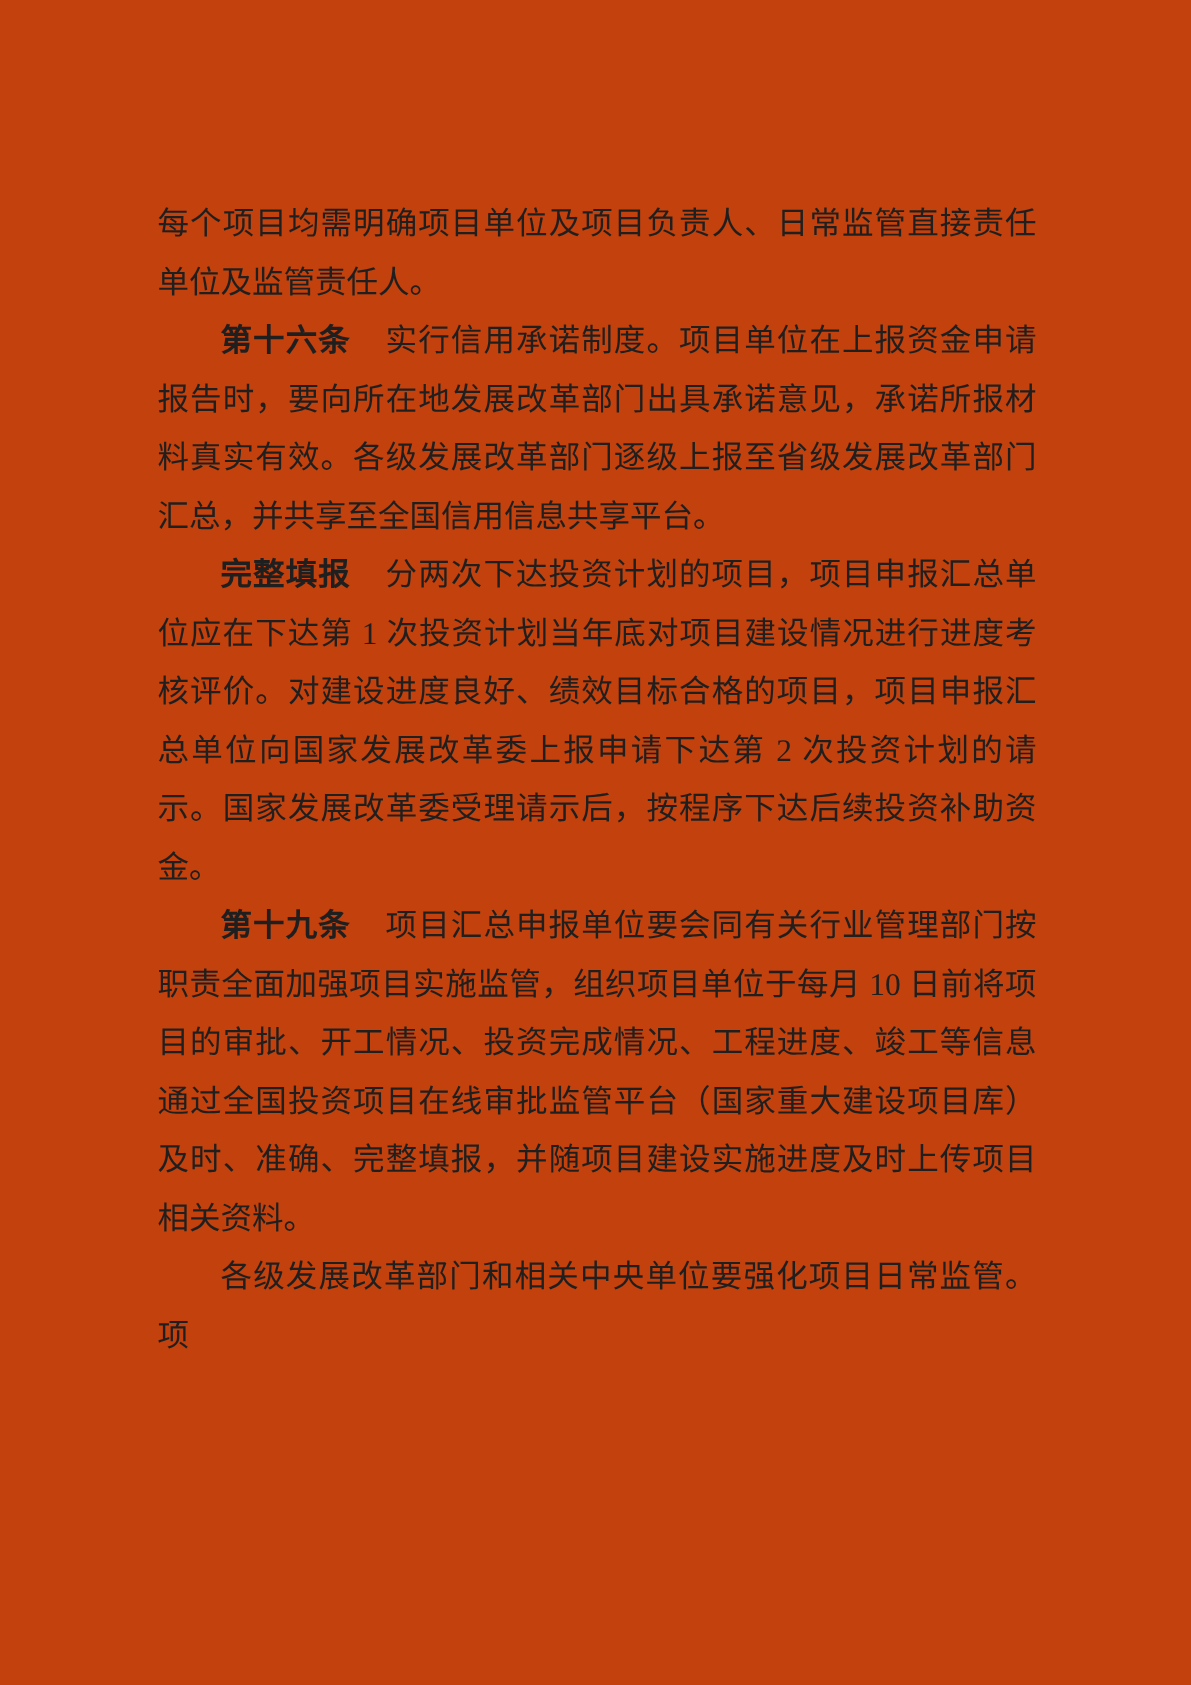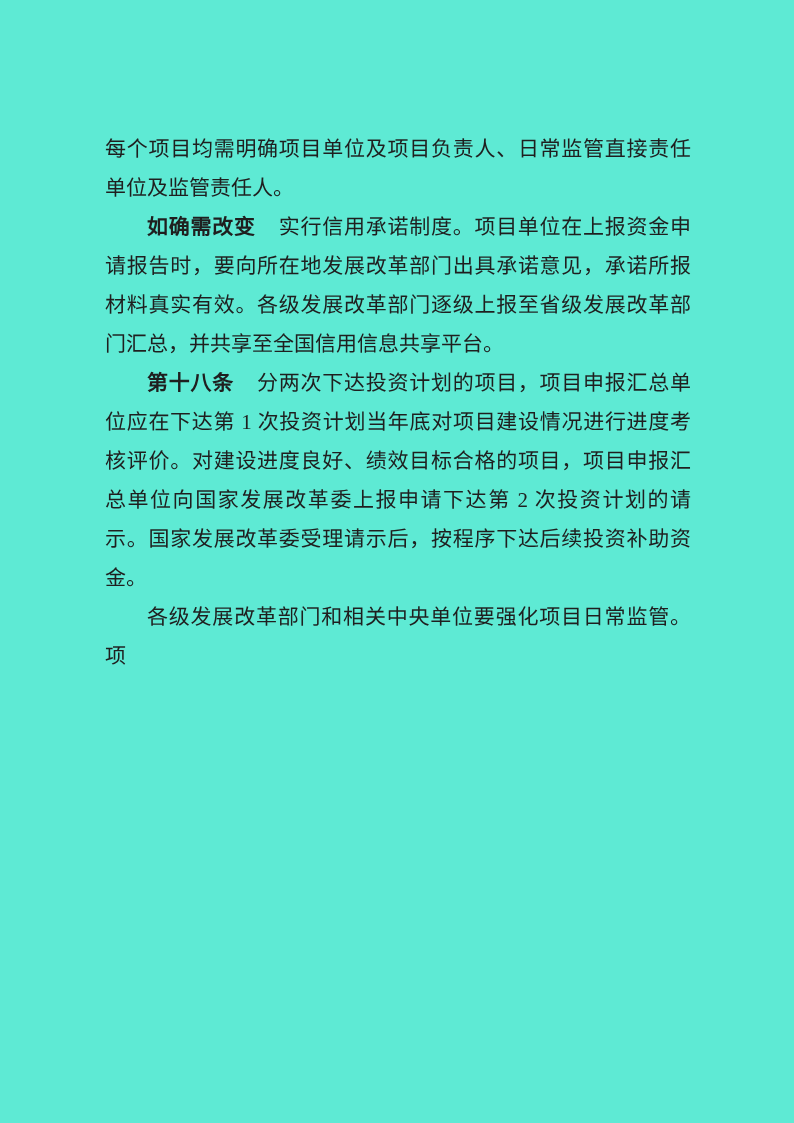--- a/index.html
+++ b/index.html
@@ -4,21 +4,21 @@
 <style>
   html, body {
     margin: 0;
     padding: 0;
     background: #ffffff;
   }
   .page {
     position: relative;
     width: 794px;
     height: 1123px;
-    background: #5eead4;
+    background: #c2410c;
     overflow: hidden;
   }
   .text-block {
     position: absolute;
     left: 105px;
     top: 130px;
     width: 586px;
     font-family: "Liberation Serif", "DejaVu Serif", serif;
     font-size: 21px;
     line-height: 39px;
@@ -47,26 +47,29 @@
 
 <div class="page">
   <div class="text-block">
 
     <p class="para continuation">
       <span class="para-body">每个项目均需明确项目单位及项目负责人、日常监管直接责任单位及监管责任人。</span>
     </p>
 
 
     <p class="para">
-      <strong class="para-head">如确需改变</strong><span class="para-body">实行信用承诺制度。项目单位在上报资金申请报告时，要向所在地发展改革部门出具承诺意见，承诺所报材料真实有效。各级发展改革部门逐级上报至省级发展改革部门汇总，并共享至全国信用信息共享平台。</span>
+      <strong class="para-head">第十六条</strong><span class="para-body">实行信用承诺制度。项目单位在上报资金申请报告时，要向所在地发展改革部门出具承诺意见，承诺所报材料真实有效。各级发展改革部门逐级上报至省级发展改革部门汇总，并共享至全国信用信息共享平台。</span>
     </p>
 
     <p class="para">
-      <strong class="para-head">第十八条</strong><span class="para-body">分两次下达投资计划的项目，项目申报汇总单位应在下达第 1 次投资计划当年底对项目建设情况进行进度考核评价。对建设进度良好、绩效目标合格的项目，项目申报汇总单位向国家发展改革委上报申请下达第 2 次投资计划的请示。国家发展改革委受理请示后，按程序下达后续投资补助资金。</span>
+      <strong class="para-head">完整填报</strong><span class="para-body">分两次下达投资计划的项目，项目申报汇总单位应在下达第 1 次投资计划当年底对项目建设情况进行进度考核评价。对建设进度良好、绩效目标合格的项目，项目申报汇总单位向国家发展改革委上报申请下达第 2 次投资计划的请示。国家发展改革委受理请示后，按程序下达后续投资补助资金。</span>
     </p>
 
+    <p class="para">
+      <strong class="para-head">第十九条</strong><span class="para-body">项目汇总申报单位要会同有关行业管理部门按职责全面加强项目实施监管，组织项目单位于每月 10 日前将项目的审批、开工情况、投资完成情况、工程进度、竣工等信息通过全国投资项目在线审批监管平台（国家重大建设项目库）及时、准确、完整填报，并随项目建设实施进度及时上传项目相关资料。</span>
+    </p>
 
     <p class="para">
       <span class="para-body">各级发展改革部门和相关中央单位要强化项目日常监管。项</span>
     </p>
 
   </div>
 </div>
 
 </body></html>

